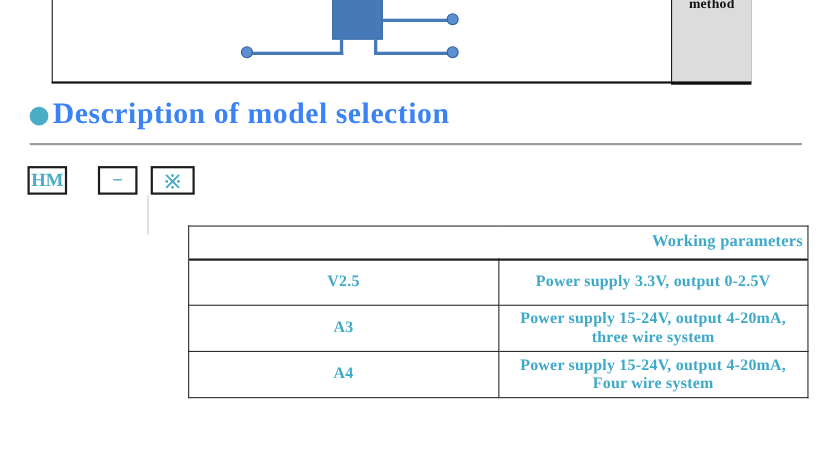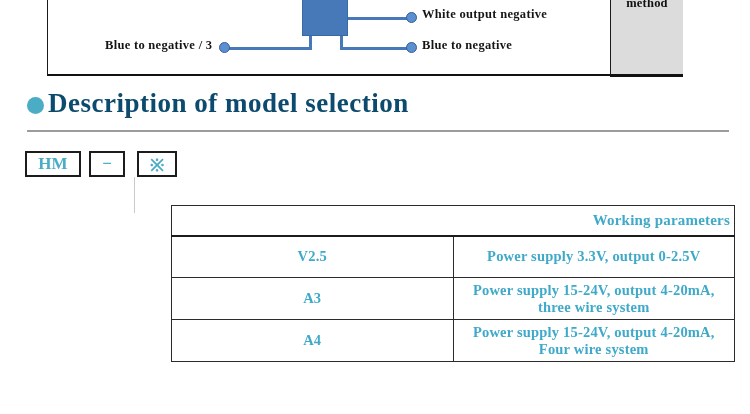--- a/index.html
+++ b/index.html
@@ -47,37 +47,37 @@
   
   .section-head{
     position:absolute;left:27px;top:88px;
     display:flex;align-items:center;gap:4px;
   }
   .head-bullet{
     width:17px;height:17px;border-radius:50%;background:#4BACC6;
     display:inline-block;flex:none;margin-top:3px;
   }
   .head-text{
-    font-size:27px;color:#0c4a6e;font-weight:bold;
+    font-size:27px;color:#3b82f6;font-weight:bold;
     letter-spacing:.5px;white-space:nowrap;
   }
   .head-rule{
     position:absolute;left:27px;top:130px;width:702px;height:2px;
     background:#9c9c9c;
   }
 
   
   .code-row{position:absolute;left:25px;top:151px;}
   .code-box{
     position:absolute;top:0;height:26px;
     border:2px solid #1c1c1c;box-sizing:border-box;background:#fff;
     display:flex;align-items:center;justify-content:center;
     color:#4BACC6;font-weight:bold;
   }
-  .cb-hm{left:0;width:56px;font-size:17px;}
+  .cb-hm{left:0;width:36px;font-size:17px;}
   .cb-dash{left:64px;width:36px;font-size:17px;}
   .cb-mark{left:112px;width:40px;font-size:17px;}
 
   .connector-v{
     position:absolute;left:134px;top:177px;width:1px;height:36px;
     background:#c9c9c9;
   }
 
   
   .param-table{
@@ -105,31 +105,28 @@
   <div class="diagram-box"></div>
 
   <div class="method-cell">
     <span class="lbl">method</span>
   </div>
 
   <div class="sensor-block">sensor type</div>
 
   <div class="wire" style="left:348px;top:17px;width:62px;height:3px;"></div>
   <div class="node-dot" style="left:406px;top:12px;"></div>
-  <span class="wire-label" style="left:422px;top:7px;">White output negative</span>
 
   <div class="wire" style="left:340px;top:36px;width:3px;height:14px;"></div>
   <div class="wire" style="left:340px;top:47px;width:70px;height:3px;"></div>
   <div class="node-dot" style="left:406px;top:42px;"></div>
-  <span class="wire-label" style="left:422px;top:38px;">Blue to negative</span>
 
   <div class="wire" style="left:309px;top:36px;width:3px;height:14px;"></div>
   <div class="wire" style="left:224px;top:47px;width:88px;height:3px;"></div>
   <div class="node-dot" style="left:219px;top:42px;"></div>
-  <span class="wire-label" style="left:105px;top:38px;">Blue to negative / 3</span>
 
   <div class="section-head">
     <span class="head-bullet"></span>
     <span class="head-text">Description of model selection</span>
   </div>
   <div class="head-rule"></div>
 
   <div class="code-row">
     <div class="code-box cb-hm">HM</div>
     <div class="code-box cb-dash">−</div>

